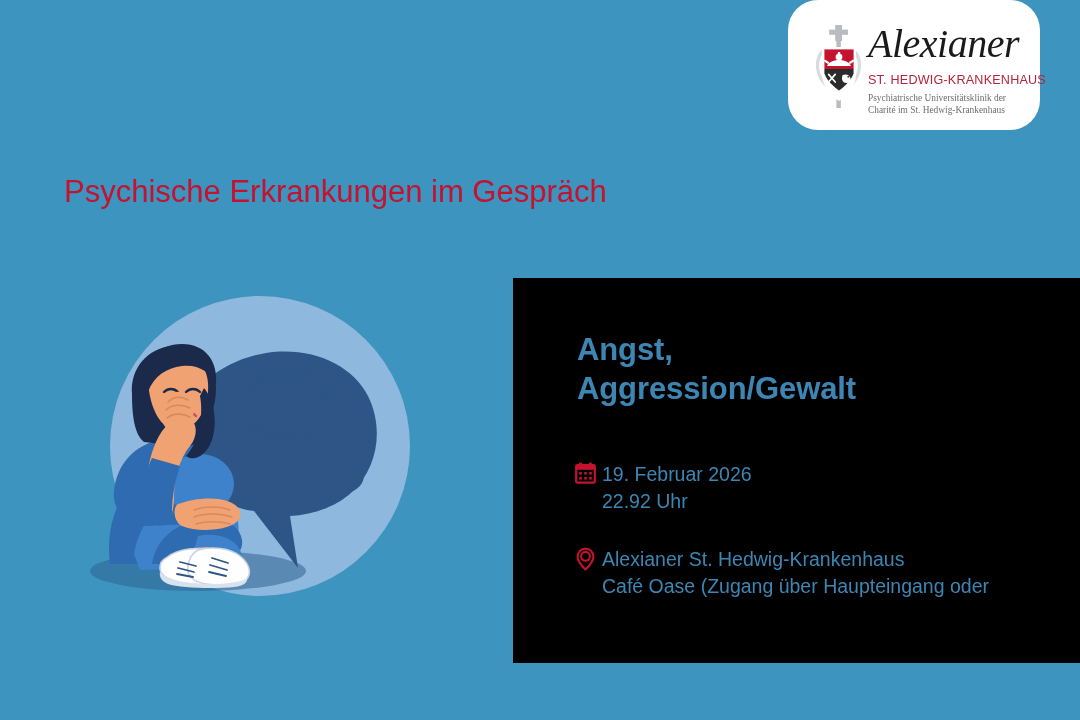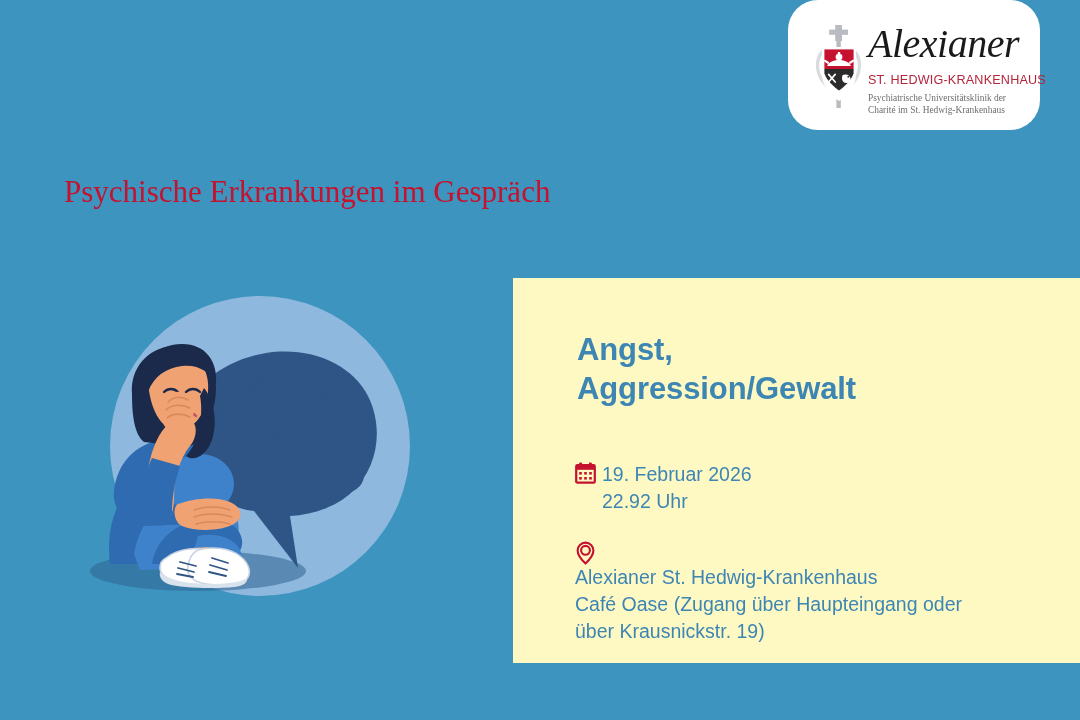--- a/index.html
+++ b/index.html
@@ -89,57 +89,57 @@
   #title-main {
     font-family: "Liberation Sans", sans-serif;
     font-weight: bold;
     font-size: 34px;
     line-height: 40px;
     color: #c4122f;
     letter-spacing: -0.2px;
     white-space: nowrap;
   }
   #title-sub {
-    font-family: Liberation Serif, serif;
+    font-family: Liberation Sans, sans-serif;
     font-weight: normal;
     font-size: 31px;
     line-height: 38px;
     color: #c4122f;
     margin-top: 23px;
     white-space: nowrap;
   }
 
   
   #info-panel {
     position: absolute;
     left: 513px;
     top: 278px;
     width: 567px;
     height: 385px;
-    background: #fef9c3;
+    background: #000000;
   }
   #panel-heading {
     position: absolute;
     left: 64px;
     top: 52px;
     font-family: "Liberation Sans", sans-serif;
     font-weight: bold;
     font-size: 31px;
     line-height: 39px;
     color: #3d86b4;
     letter-spacing: -0.1px;
   }
   .info-row {
     position: absolute;
     left: 62px;
     display: flex;
     align-items: flex-start;
   }
   #row-date { top: 183px; }
-  #row-venue { top: 262px; flex-direction: column; }
+  #row-venue { top: 268px; }
   .info-icon {
     width: 21px;
     height: 23px;
     flex: 0 0 21px;
     margin-right: 6px;
     margin-top: 1px;
   }
   .info-lines {
     font-family: "Liberation Sans", sans-serif;
     font-size: 19.5px;
@@ -304,21 +304,20 @@
       <span class="info-icon">
         <svg viewBox="0 0 21 24" width="21" height="24" xmlns="http://www.w3.org/2000/svg">
           <path d="M10.5,1.6 C6.1,1.6 2.6,5.1 2.6,9.4 C2.6,15 10.5,22.4 10.5,22.4
                    C10.5,22.4 18.4,15 18.4,9.4 C18.4,5.1 14.9,1.6 10.5,1.6 Z" fill="none" stroke="#c4122f" stroke-width="2.1"></path>
           <circle cx="10.5" cy="9.3" r="4.4" fill="none" stroke="#c4122f" stroke-width="2.1"></circle>
         </svg>
       </span>
       <span class="info-lines">
         <div>Alexianer St. Hedwig-Krankenhaus</div>
         <div>Café Oase (Zugang über Haupteingang oder</div>
-        <div>über Krausnickstr. 19)</div>
       </span>
     </div>
   </div>
 
   <div id="headline-block">
     <div id="title-sub">Psychische Erkrankungen im Gespräch</div>
   </div>
 
   <div id="logo-box">
     <div id="logo-inner">

